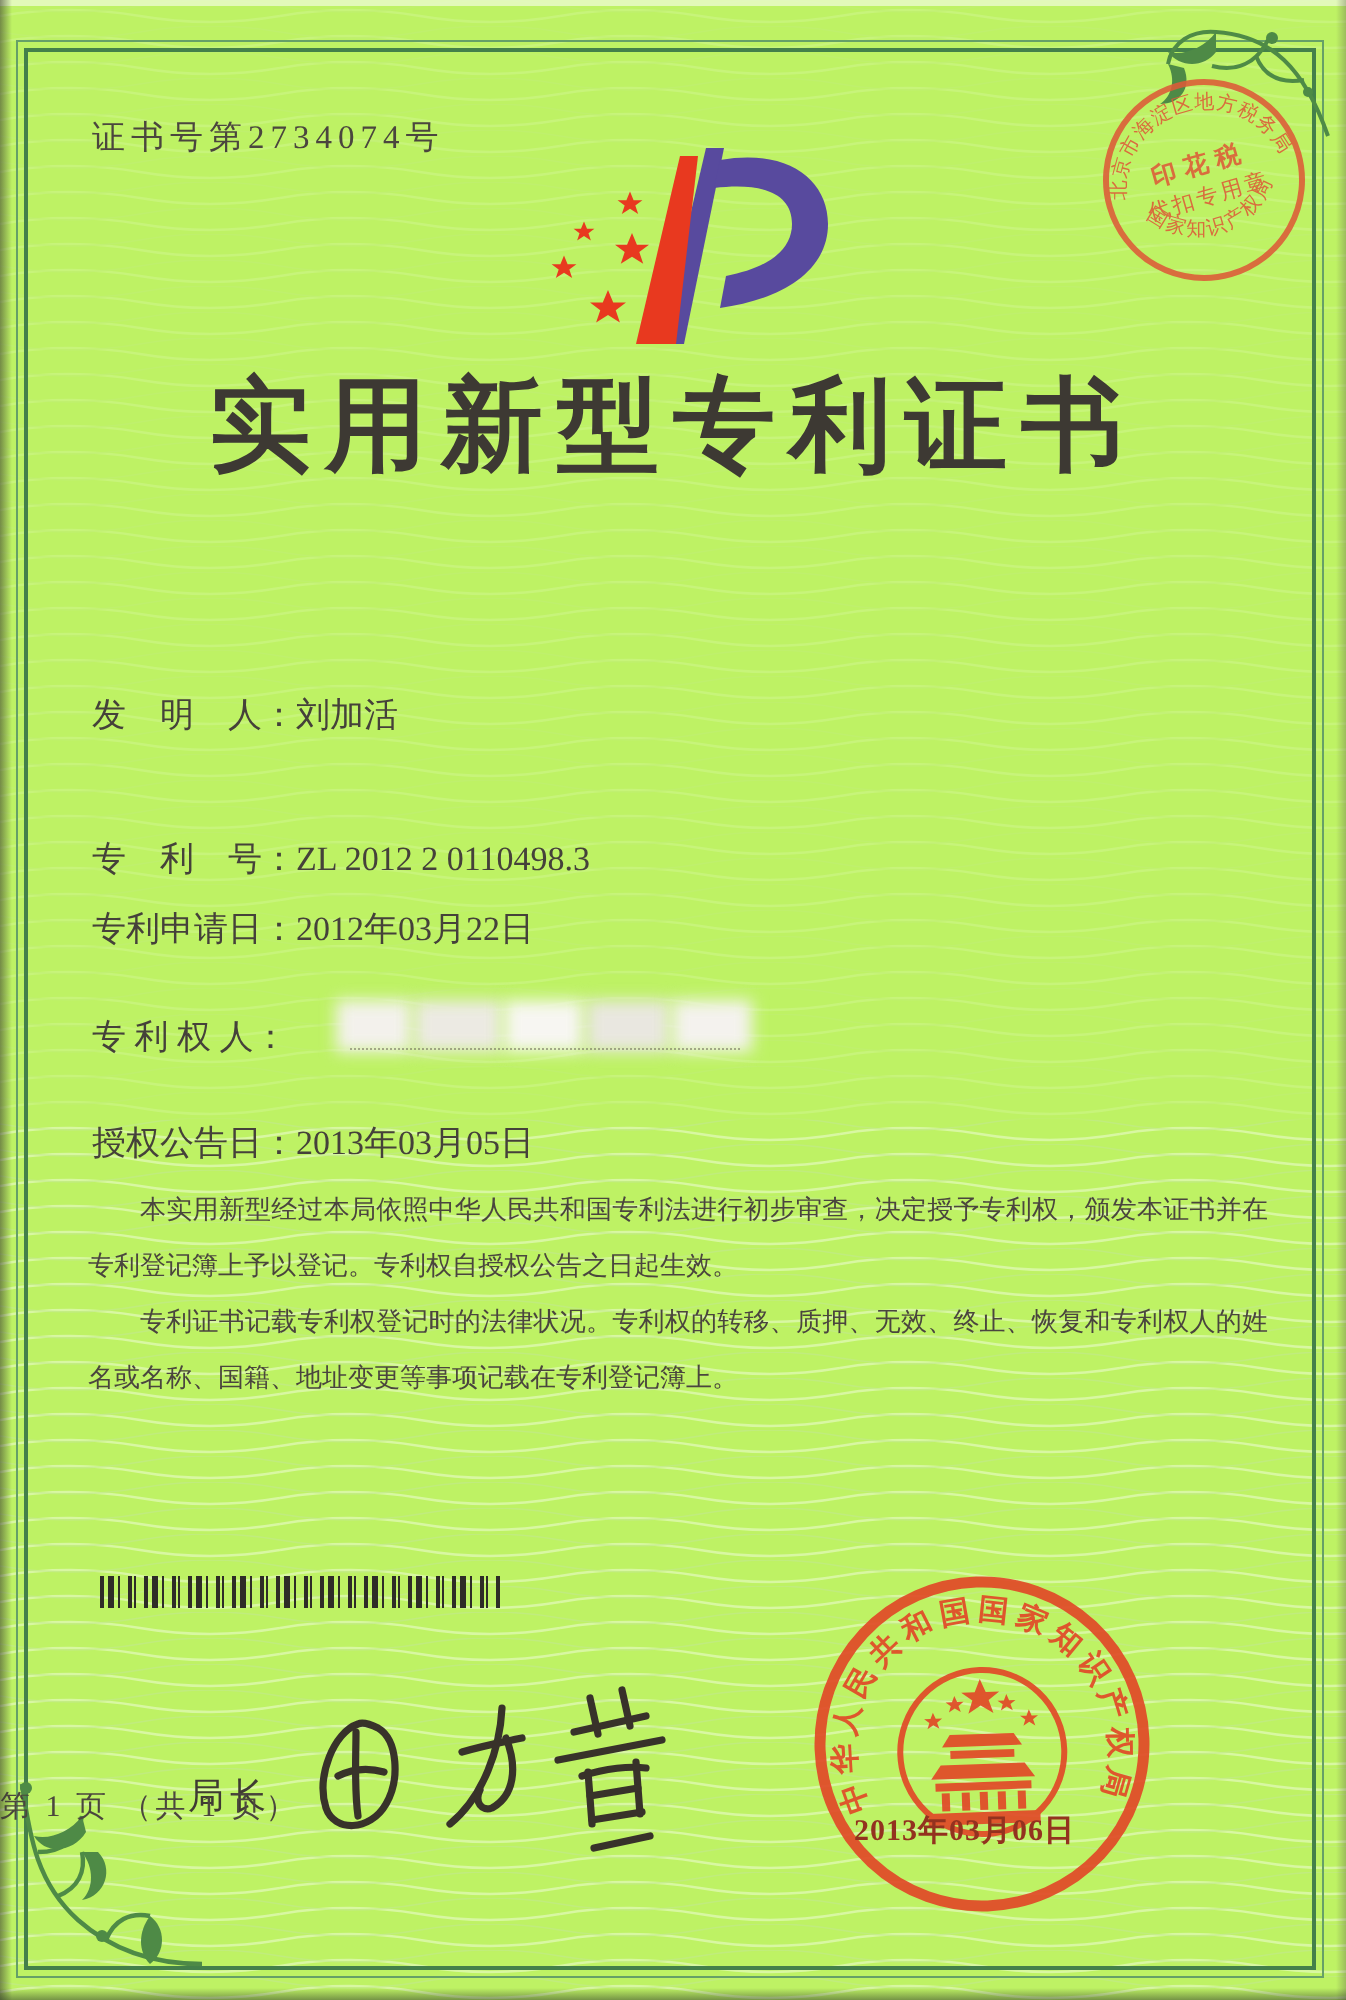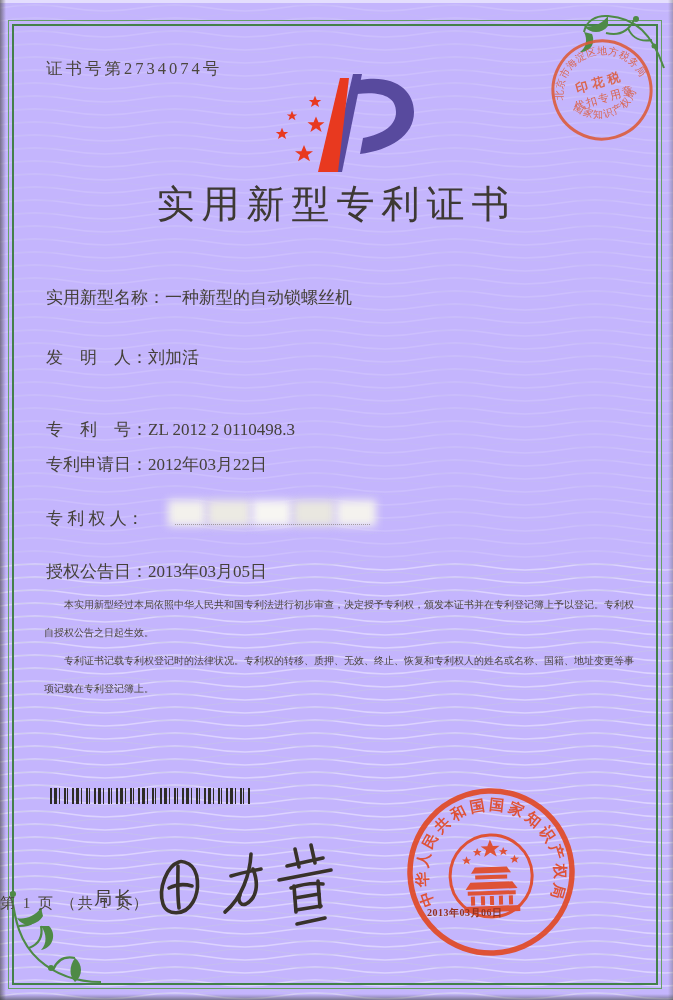--- a/index.html
+++ b/index.html
@@ -1,38 +1,38 @@
 <!DOCTYPE html>
 <html><head>
 <meta charset="utf-8">
 <style>
   html,body{margin:0;padding:0;background:#888;}
   .page{
     position:relative; width:673px; height:1000px; margin:0 auto; overflow:hidden;
     font-family:"Liberation Serif","DejaVu Serif",serif;
     background:linear-gradient(180deg,#ede9e1 0%,#ebe7de 30%,#e6e7da 48%,#dde7d3 62%,#d7e5cе 75%,#d5e4cc 100%);
-    background-color:#c4b5fd;
+    background-color:#bef264;
   }
   .abs{position:absolute;}
   
   .waves{left:0;top:0;width:673px;height:1000px;pointer-events:none;}
   
   .frame-outer{left:8px;top:20px;right:11px;bottom:11px;border:1px solid #66a067;}
   .frame-inner{left:12px;top:24px;right:15px;bottom:15px;border:2px solid #44804a;}
   
   .edge-left{left:0;top:0;width:6px;height:100%;background:linear-gradient(90deg,rgba(55,55,45,.55),rgba(55,55,45,0));}
   .edge-right{right:0;top:0;width:5px;height:100%;background:linear-gradient(270deg,rgba(90,90,75,.35),rgba(90,90,75,0));}
   .edge-bottom{left:0;bottom:0;width:100%;height:6px;background:linear-gradient(0deg,rgba(45,55,40,.5),rgba(45,55,40,0));}
   .edge-top{left:0;top:0;width:100%;height:3px;background:rgba(255,255,255,.55);}
   
   .cert-no{left:46px;top:58px;font-size:16.5px;letter-spacing:3px;color:#4b463e;}
-  .title{left:0;top:179px;width:100%;text-align:center;font-size:38px;font-weight:400;letter-spacing:7px;color:#3d3933;}
+  .title{left:0;top:179px;width:100%;text-align:center;font-size:51px;font-weight:700;letter-spacing:7px;color:#3d3933;}
   .field{left:46px;font-size:17px;color:#45413a;white-space:nowrap;}
   .f1{top:286px;} .f2{top:346px;text-align:right;} .f3{top:418px;} .f4{top:453px;} .f5{top:507px;} .f6{top:560px;}
-  .paras{left:44px;top:591px;width:590px;font-size:10px;line-height:28px;color:#4a453e;text-align:justify;}
+  .paras{left:44px;top:591px;width:590px;font-size:13px;line-height:28px;color:#4a453e;text-align:justify;}
   .paras p{margin:0;text-indent:2em;}
   
   .redact{left:168px;top:500px;width:220px;height:30px;}
   .redact span{display:inline-block;height:26px;margin-right:1px;vertical-align:top;filter:blur(4px);}
   .redact .b1{width:38px;background:#f3f1ec;} .redact .b2{width:44px;background:#eceae3;}
   .redact .b3{width:40px;background:#f7f6f2;} .redact .b4{width:42px;background:#e9e7e0;}
   .redact .b5{width:40px;background:#f4f2ee;}
   .redact-dots{left:175px;top:524px;width:195px;border-bottom:1px dotted rgba(100,94,82,.5);}
   
   .barcode{left:50px;top:788px;width:202px;height:16px;
@@ -41,21 +41,21 @@
       #2e2c27 4px 7px, transparent 7px 9px,
       #2e2c27 9px 10px, transparent 10px 14px,
       #2e2c27 14px 16px, transparent 16px 17px,
       #2e2c27 17px 18px, transparent 18px 22px);
   }
   
   .sig-label{left:94px;top:886px;font-size:18px;letter-spacing:3px;color:#3f3a33;}
   .sig-svg{left:145px;top:836px;width:205px;height:104px;}
   
   .seal-svg{left:404px;top:781px;width:174px;height:182px;opacity:.93;}
-  .seal-date{left:427px;top:906px;font-size:10px;font-weight:bold;letter-spacing:.5px;color:#93321f;}
+  .seal-date{left:427px;top:906px;font-size:15px;font-weight:bold;letter-spacing:.5px;color:#93321f;}
   .tax-stamp{left:545px;top:34px;width:114px;height:114px;opacity:.88;}
   .footer{left:0;top:894px;width:100%;text-align:left;font-size:15px;letter-spacing:2px;color:#4b463e;}
   .ornament-tr{left:574px;top:6px;width:92px;height:66px;}
   .ornament-bl{left:5px;top:890px;width:100px;height:104px;}
 </style>
 </head>
 <body>
 
 <div class="page">
 
@@ -118,23 +118,20 @@
       <use href="#st5" transform="translate(63,32) scale(0.62)"></use>
       <use href="#st5" transform="translate(40,46) scale(0.52)"></use>
       <use href="#st5" transform="translate(64,55) scale(0.85)"></use>
       <use href="#st5" transform="translate(30,64) scale(0.62)"></use>
       <use href="#st5" transform="translate(52,84) scale(0.9)"></use>
     </g>
   </svg>
 
   <div class="abs title">实用新型专利证书</div>
 
-  <div class="abs field f1">
-    <span>实用新型名称：</span><span>一种新型的自动锁螺丝机</span>
-  </div>
   <div class="abs field f2">
     <span>发　明　人：</span><span>刘加活</span>
   </div>
   <div class="abs field f3">
     <span>专　利　号：</span><span>ZL 2012 2 0110498.3</span>
   </div>
   <div class="abs field f4">
     <span>专利申请日：</span><span>2012年03月22日</span>
   </div>
   <div class="abs field f5">

